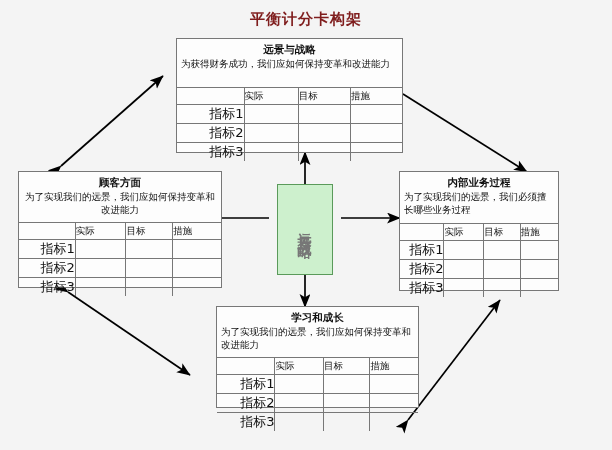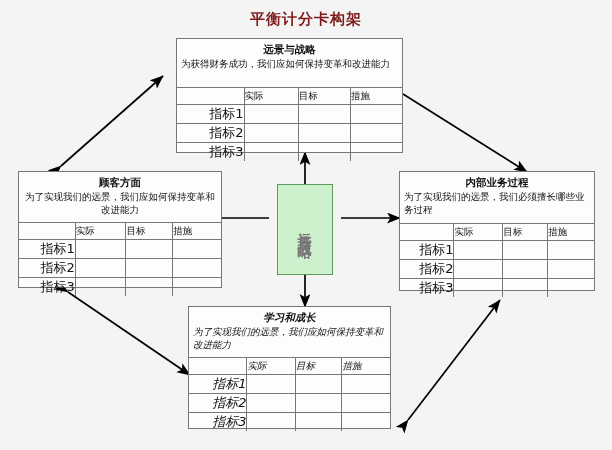--- a/index.html
+++ b/index.html
@@ -203,21 +203,21 @@
       <tr>
         <td class="rowlabel">指标3</td>
         <td></td>
         <td></td>
         <td></td>
       </tr>
     </tbody>
       </table>
   </div>
 
-  <div class="persp" style="left:399px; top:171px; width:196px; height:120px;">
+  <div class="persp" style="left:399px; top:171px; width:160px; height:120px;">
     <div class="head" style="height:51px;">
       <div class="p-title">内部业务过程</div>
       <div class="p-desc">为了实现我们的远景，我们必须擅长哪些业务过程</div>
     </div>
     <table class="sc">
       <tbody>
           <tr>
         <th style="width:28%"></th>
         <th style="width:25%">实际</th>
         <th style="width:23%">目标</th>
@@ -238,21 +238,21 @@
       <tr>
         <td class="rowlabel">指标3</td>
         <td></td>
         <td></td>
         <td></td>
       </tr>
     </tbody>
       </table>
   </div>
 
-  <div class="persp" style="left:188px; top:306px; width:203px; height:123px;font-style:italic;">
+  <div class="persp" style="left:216px; top:306px; width:203px; height:102px;">
     <div class="head" style="height:50px;">
       <div class="p-title">学习和成长</div>
       <div class="p-desc">为了实现我们的远景，我们应如何保持变革和改进能力</div>
     </div>
     <table class="sc">
       <tbody>
           <tr>
         <th style="width:29%"></th>
         <th style="width:24%">实际</th>
         <th style="width:23%">目标</th>

